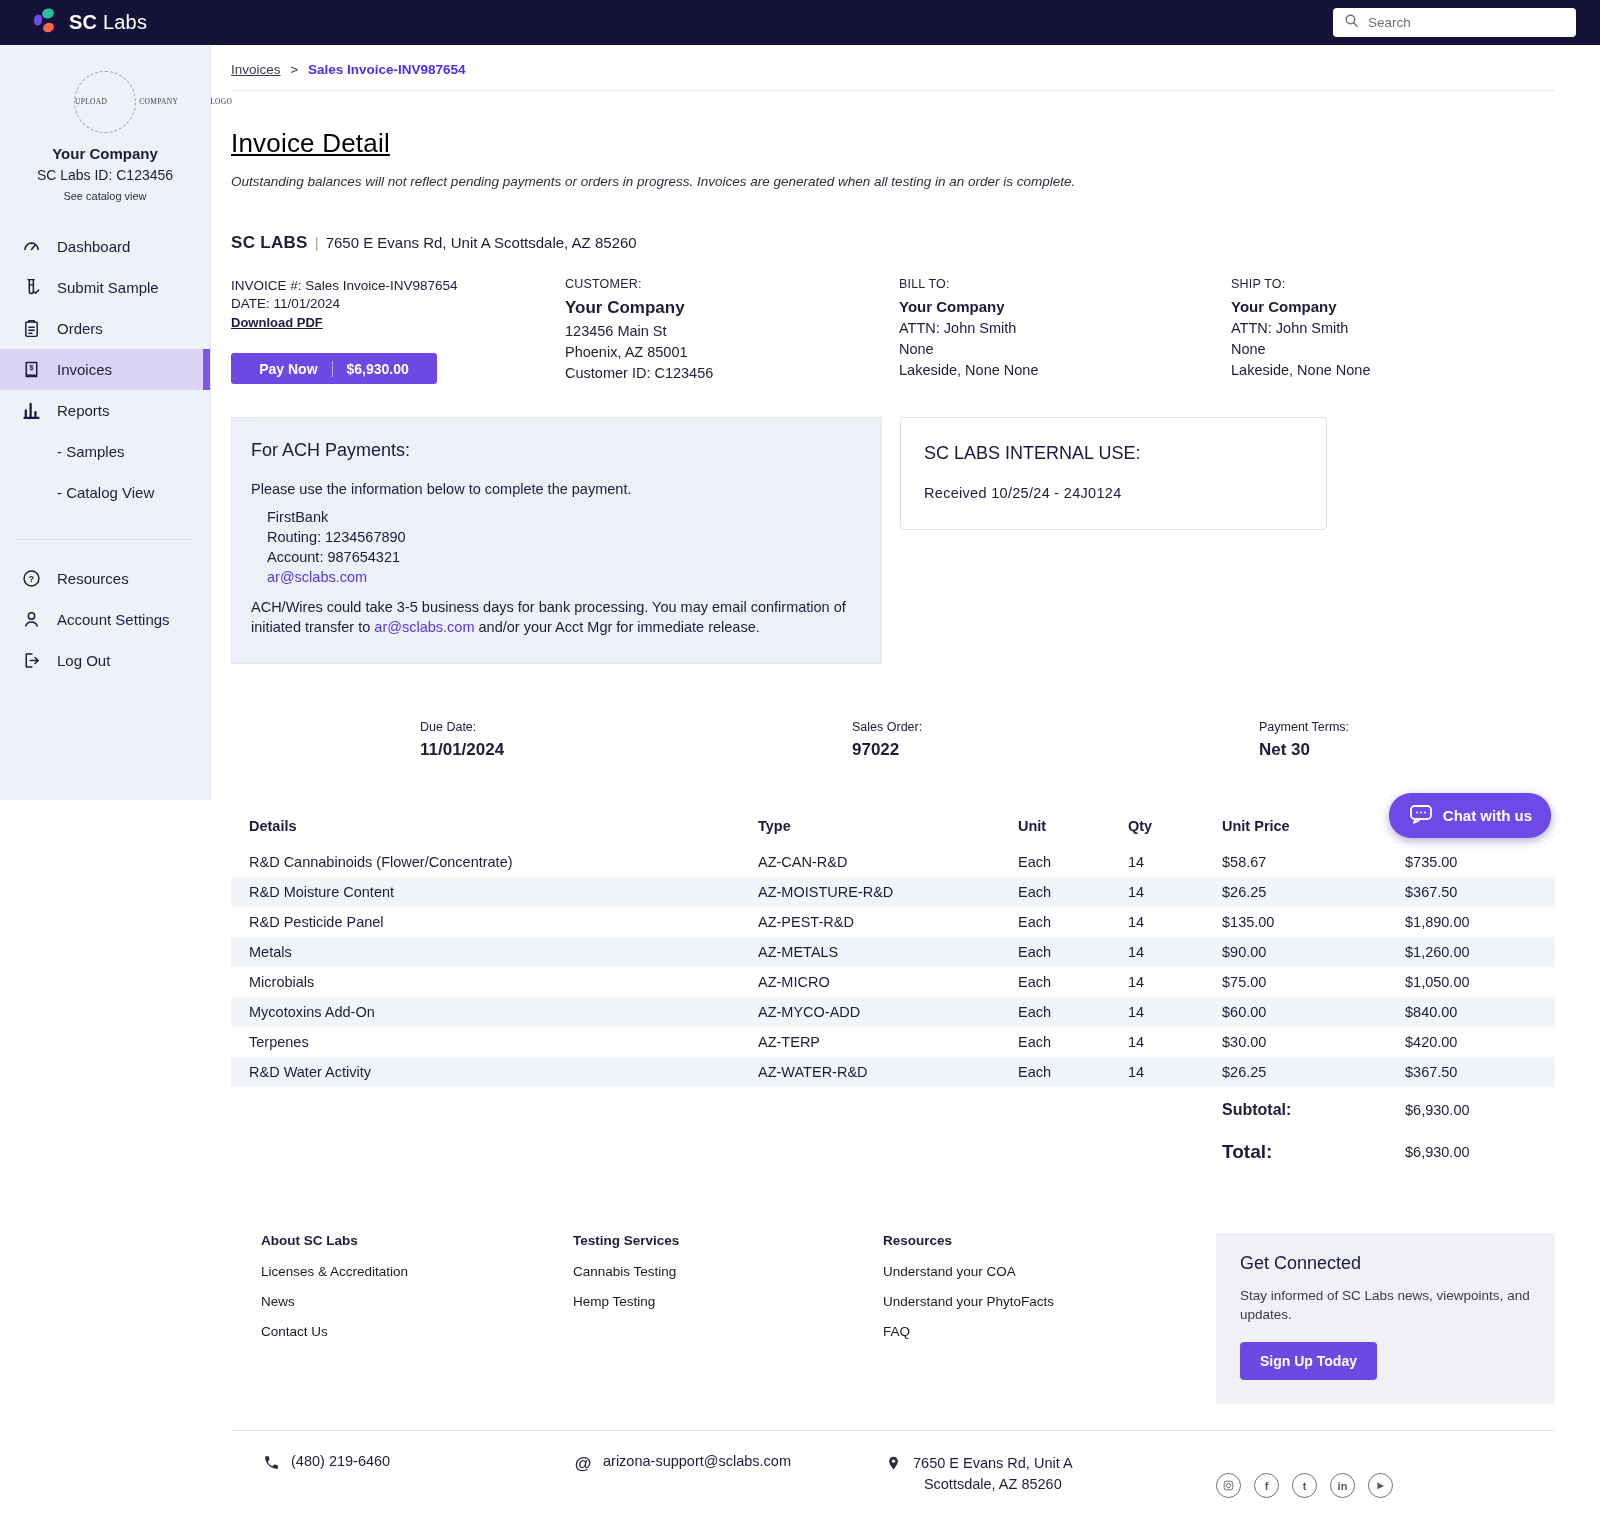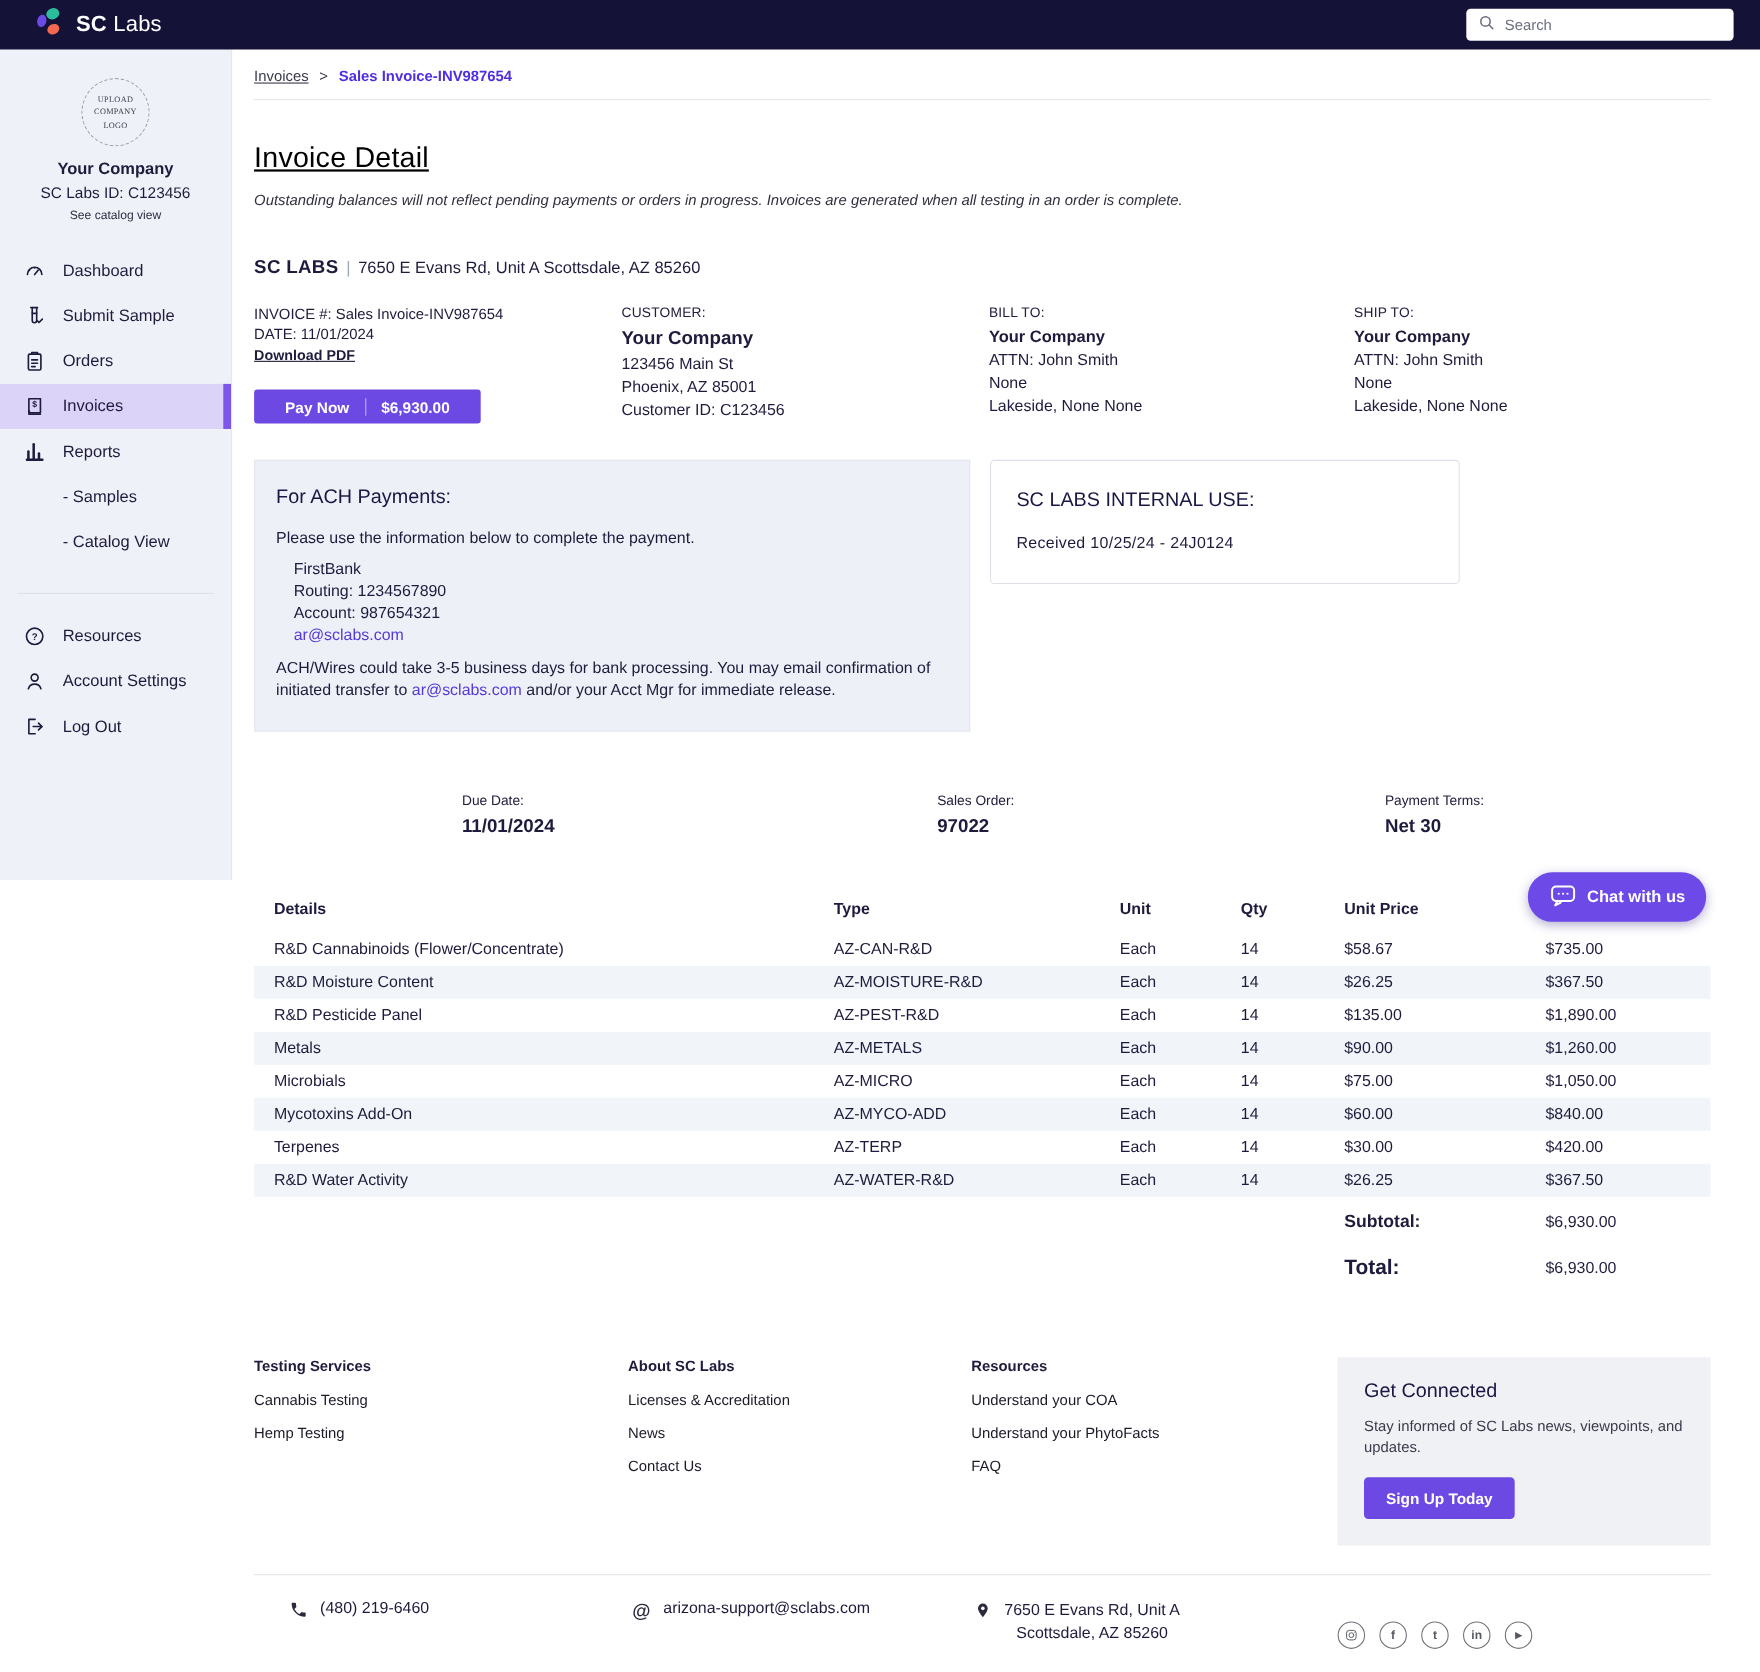--- a/index.html
+++ b/index.html
@@ -13,22 +13,22 @@
   .brand-text { color:#fff; font-size:20px; letter-spacing:.2px; }
   .brand-text b { font-weight:700; }
   .brand-text span.light { font-weight:300; }
   .search-box { width:243px; height:29px; background:#fff; border-radius:4px; display:flex; align-items:center; padding:0 10px; gap:8px; }
   .search-box input { border:none; outline:none; font-size:13.5px; color:#444; width:180px; font-family:"Liberation Sans",sans-serif; background:transparent; }
   .search-box input::placeholder { color:#6b6f7c; }
 
   
   .sidebar { position:absolute; top:45px; left:0; width:211px; height:755px; background:#EFF1F8; border-right:1px solid #E3E5EF; }
   .avatar { width:62px; height:62px; border:1.5px dashed #9aa0ad; border-radius:50%; margin:26px auto 12px;
-            display:flex; flex-direction:column; align-items:center; justify-content:center;
-            font-family:"Liberation Serif", serif; font-size:7.5px; color:#3c4350; text-align:center; line-height:1.5; letter-spacing:.3px; }
+            display:flex; flex-direction:row; align-items:center; justify-content:flex-start;
+            font-family:"Liberation Serif", serif; font-size:7.5px; color:#3c4350; text-align:center; line-height:1.5; letter-spacing:.3px;gap:32px; }
   .company-name { text-align:center; font-weight:700; font-size:15px; color:#1E1B3C; margin-top:8px; }
   .company-id { text-align:center; font-size:14px; color:#1E1B3C; margin-top:5px; }
   .catalog-link { text-align:center; font-size:11px; color:#2b2f3e; margin-top:7px; cursor:pointer; }
   .nav { margin-top:24px; }
   .nav-item { display:flex; align-items:center; gap:15px; height:41px; padding-left:20px; font-size:15px; color:#1E1B3C; cursor:pointer; position:relative; }
   .nav-item.active { background:#DCD3F8; }
   .nav-item.active::after { content:""; position:absolute; right:0; top:0; width:7px; height:100%; background:#7C57EA; }
   .nav-item.sub { padding-left:57px; font-size:15px; }
   .nav-icon { width:22px; height:22px; display:flex; align-items:center; justify-content:center; }
   .nav-icon svg { stroke:#1E1B3C; fill:none; stroke-width:1.7; stroke-linecap:round; stroke-linejoin:round; }
@@ -418,30 +418,30 @@
         <div class="sub-label">Subtotal:</div>
         <div class="sub-value">$6,930.00</div>
       </div>
       <div class="t-grid totals total-line">
         <div class="sub-label">Total:</div>
         <div class="sub-value">$6,930.00</div>
       </div>
     </div>
 
     <div class="footer">
-      <div class="f-col c2">
-        <div class="f-head">Testing Services</div>
-        <div class="f-link">Cannabis Testing</div>
-        <div class="f-link">Hemp Testing</div>
-      </div>
       <div class="f-col c1">
         <div class="f-head">About SC Labs</div>
         <div class="f-link">Licenses &amp; Accreditation</div>
         <div class="f-link">News</div>
         <div class="f-link">Contact Us</div>
+      </div>
+      <div class="f-col c2">
+        <div class="f-head">Testing Services</div>
+        <div class="f-link">Cannabis Testing</div>
+        <div class="f-link">Hemp Testing</div>
       </div>
       <div class="f-col c3">
         <div class="f-head">Resources</div>
         <div class="f-link">Understand your COA</div>
         <div class="f-link">Understand your PhytoFacts</div>
         <div class="f-link">FAQ</div>
       </div>
       <div class="connect-card">
         <div class="connect-title">Get Connected</div>
         <div class="connect-body">Stay informed of SC Labs news, viewpoints, and updates.</div>

